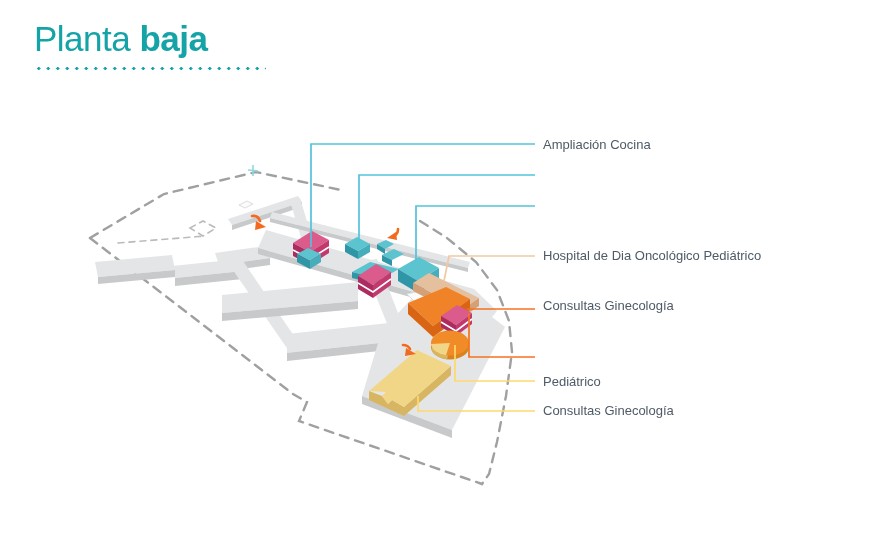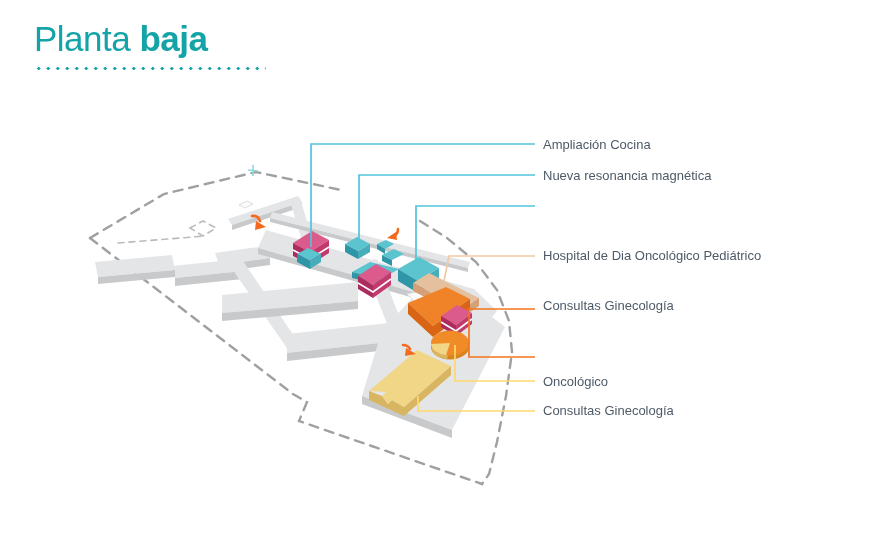--- a/index.html
+++ b/index.html
@@ -175,19 +175,18 @@
       <polyline points="535,411 418,411 418,396" stroke="#FFD96B"></polyline>
     </g>
   </svg>
 
   <div class="hdr">
     <h1 style="color: rgb(20, 163, 167);"><span>Planta </span><span class="b">baja</span></h1>
     <div class="dots" style="color: rgb(20, 163, 167);"></div>
   </div>
 
   <div class="lbl" style="top: 134px; color: rgb(78, 90, 102);">Ampliación Cocina</div>
-  <div class="lbl" style="top: 165px; color: rgb(78, 90, 102);">Nueva resonancia magnética</div>
   <div class="lbl" style="top: 245px; color: rgb(78, 90, 102);">Hospital de Dia Oncológico Pediátrico</div>
   <div class="lbl" style="top: 295px; color: rgb(78, 90, 102);">Consultas Ginecología</div>
-  <div class="lbl" style="top: 371px; color: rgb(78, 90, 102);">Oncológico</div>
+  <div class="lbl" style="top: 371px; color: rgb(78, 90, 102);">Pediátrico</div>
   <div class="lbl" style="top: 400px; color: rgb(78, 90, 102);">Consultas Ginecología</div>
 
 </div>
 
 </body></html>

